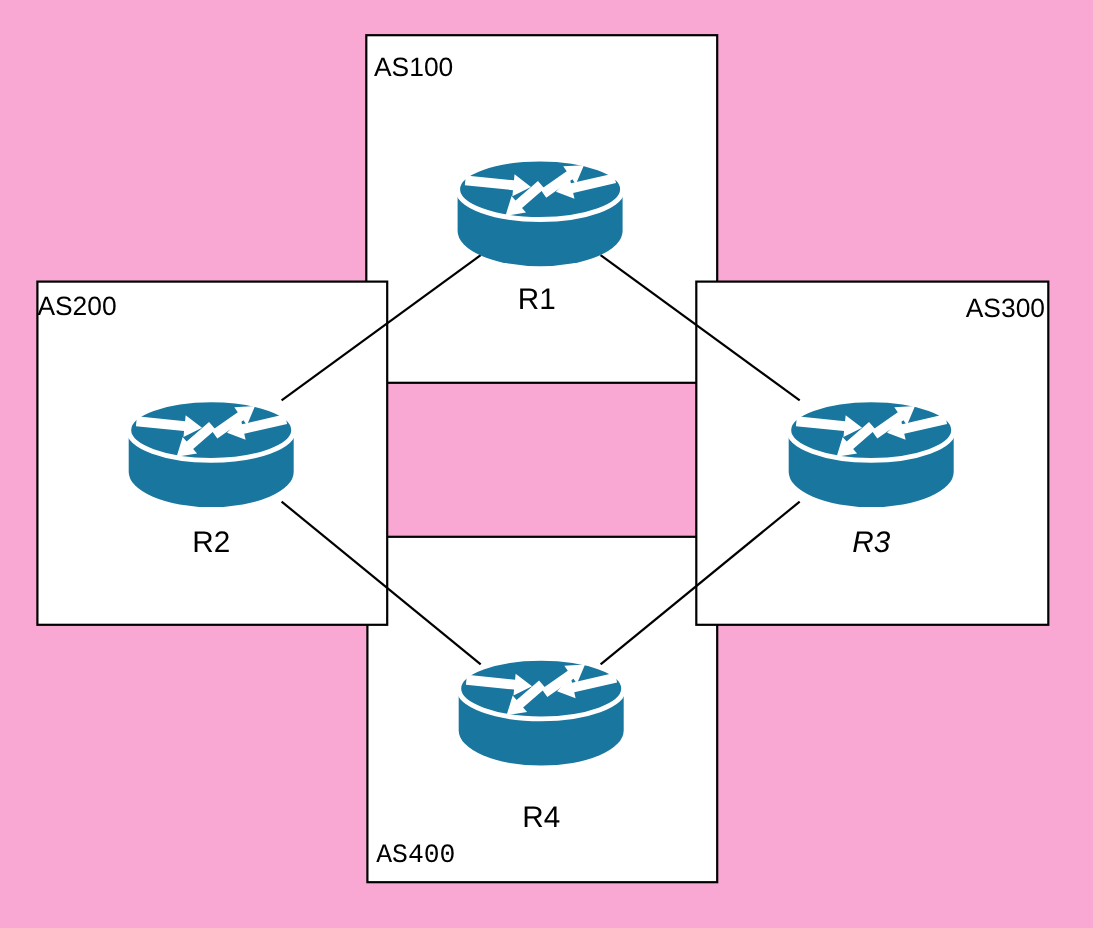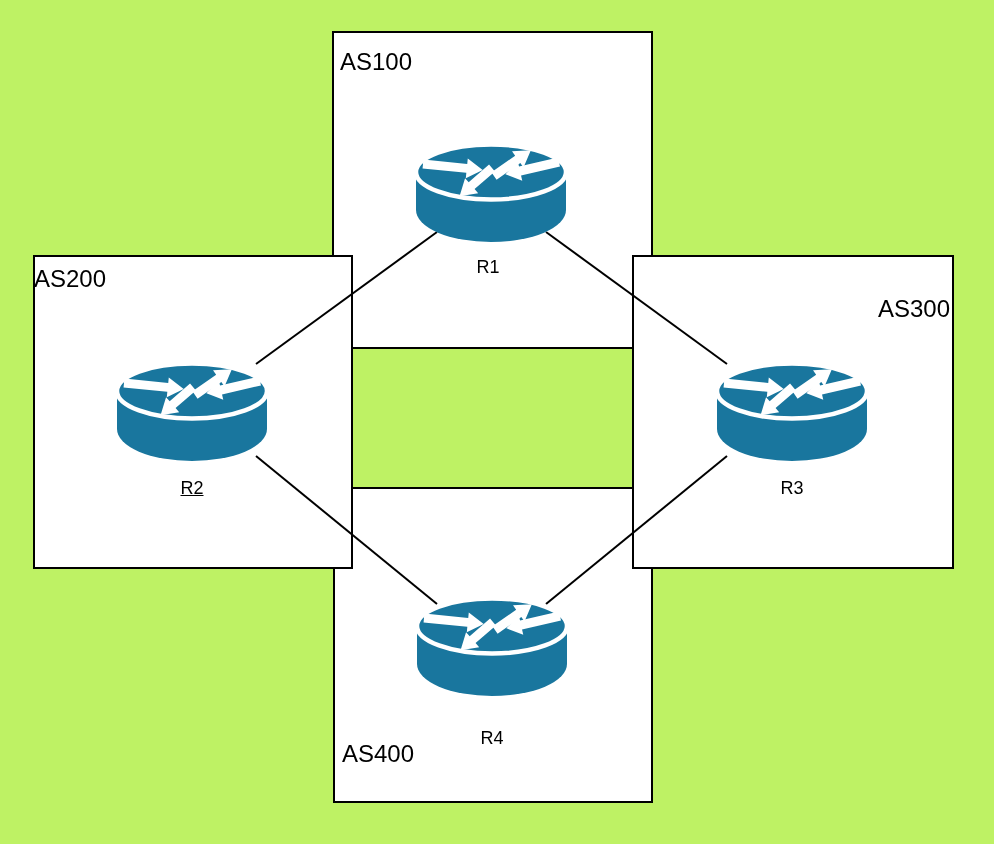--- a/index.html
+++ b/index.html
@@ -4,21 +4,21 @@
 <style>
   html, body {
     margin: 0;
     padding: 0;
     background: #ffffff;
   }
   #canvas {
     position: relative;
     width: 994px;
     height: 844px;
-    background: #bef264;
+    background: #f9a8d4;
     font-family: "Liberation Sans", sans-serif;
     overflow: hidden;
   }
   #diagram-svg {
     position: absolute;
     left: 0;
     top: 0;
   }
   .as-rect {
     fill: #ffffff;
@@ -32,21 +32,21 @@
   .label {
     position: absolute;
     color: #000000;
     white-space: nowrap;
     line-height: 1.1;
   }
   .as-label {
     font-size: 24px;
   }
   .router-label {
-    font-size: 18px;
+    font-size: 27px;
     transform: translateX(-50%);
   }
 </style>
 </head>
 <body>
 
 <div id="canvas">
 
   <svg id="diagram-svg" width="994" height="844" viewBox="0 0 994 844">
     <defs>
@@ -76,21 +76,21 @@
     <line class="link-line" x1="727" y1="456" x2="546" y2="604" stroke="#000000"></line>
 
     <use href="#router-icon" transform="translate(415,143)"></use>
     <use href="#router-icon" transform="translate(116,362)"></use>
     <use href="#router-icon" transform="translate(716,362)"></use>
     <use href="#router-icon" transform="translate(416,597)"></use>
   </svg>
 
   <div class="label as-label" style="left:340px; top:49px;">AS100</div>
   <div class="label as-label" style="left:34px; top:266px;">AS200</div>
-  <div class="label as-label" style="right:44px; top:268px; text-align:right;margin-top:28px;">AS300</div>
-  <div class="label as-label" style="left:342px; top:741px;">AS400</div>
+  <div class="label as-label" style="right:44px; top:268px; text-align:right;">AS300</div>
+  <div class="label as-label" style="left:342px; top:766px;font-family:Liberation Mono, monospace;">AS400</div>
 
   <div class="label router-label" style="left:488px; top:258px;">R1</div>
-  <div class="label router-label" style="left:192px; top:479px;text-decoration:underline;">R2</div>
-  <div class="label router-label" style="left:792px; top:479px;">R3</div>
+  <div class="label router-label" style="left:192px; top:479px;">R2</div>
+  <div class="label router-label" style="left:792px; top:479px;font-style:italic;">R3</div>
   <div class="label router-label" style="left:492px; top:729px;">R4</div>
 
 </div>
 
 </body></html>

